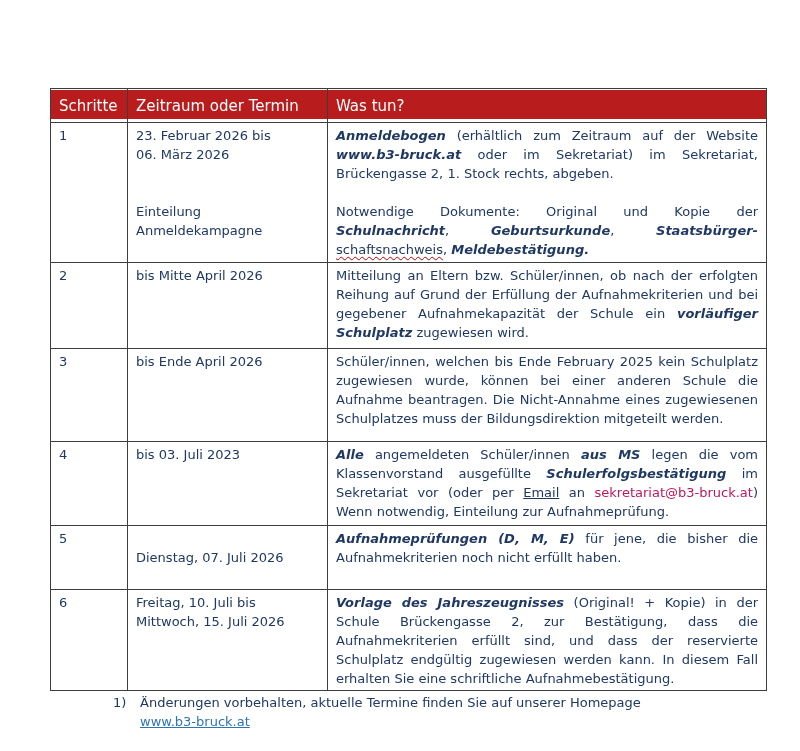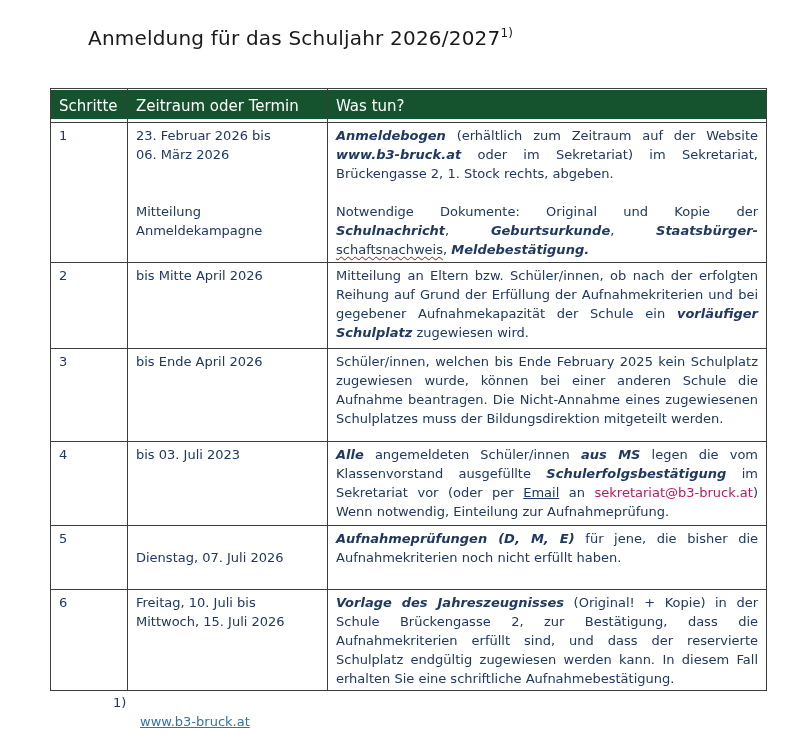--- a/index.html
+++ b/index.html
@@ -15,21 +15,21 @@
   }
   .doc-title sup{font-size:12px;vertical-align:super;}
   table.schedule{
     position:absolute;left:50px;top:88px;
     width:716px;border-collapse:collapse;table-layout:fixed;
   }
   table.schedule col.c1{width:77px;}
   table.schedule col.c2{width:200px;}
   table.schedule col.c3{width:439px;}
   th{
-    background:#14532d;color:#ffffff;font-weight:normal;
+    background:#b91c1c;color:#ffffff;font-weight:normal;
     font-size:15px;text-align:left;padding:0 0 0 8px;height:33px;
     border:1px solid #3d3d3d;
     box-shadow:inset 0 -3px 0 #ffffff, inset 0 1px 0 #ffffff;
     vertical-align:middle;white-space:nowrap;overflow:hidden;
   }
   td{
     border:1px solid #3d3d3d;vertical-align:top;
     color:#1f3864;font-size:13px;line-height:19px;
     padding:3px 8px 2px 8px;
   }
@@ -57,23 +57,20 @@
     display:flex;color:#1f3864;font-size:13px;line-height:19px;
   }
   .footnote .marker{width:27px;flex:0 0 27px;}
   .footnote a.fn-link{color:#2e75b6;text-decoration:underline;cursor:pointer;}
 </style>
 </head>
 <body>
 
 <div class="page" data-name="document-page">
 
-  <div class="doc-title" data-name="page-title">
-    <span data-name="page-title-text">Anmeldung für das Schuljahr 2026/2027</span><sup data-name="page-title-footnote-ref">1)</sup>
-  </div>
 
   <table class="schedule" data-name="enrollment-schedule-table">
     <colgroup>
         <col class="c1">
         <col class="c2">
         <col class="c3">
       </colgroup>
     <thead data-name="table-header">
       <tr data-name="table-header-row">
         <th data-name="header-cell-schritte">Schritte</th>
@@ -82,21 +79,21 @@
       </tr>
     </thead>
     <tbody data-name="table-body">
         <tr data-name="table-row">
       <td class="step-cell" data-name="step-cell">1</td>
       <td class="when-cell" data-name="when-cell">
             <div data-name="date-line">23. Februar 2026 bis</div>
             <div data-name="date-line">06. März 2026</div>
             <div data-name="date-line">&nbsp;</div>
             <div data-name="date-line">&nbsp;</div>
-            <div data-name="date-line">Mitteilung</div>
+            <div data-name="date-line">Einteilung</div>
             <div data-name="date-line">Anmeldekampagne</div>
           </td>
       <td class="what-cell" data-name="what-cell">
             <div class="para" data-name="paragraph"><span class="b" data-name="text-run">Anmeldebogen</span><span data-name="text-run"> (erhältlich zum Zeitraum auf der Website </span><span class="b" data-name="text-run">www.b3-bruck.at</span><span data-name="text-run"> oder im Sekretariat) im Sekretariat, Brückengasse 2, 1. Stock rechts, abgeben.</span></div>
             <div class="para-gap" data-name="paragraph-gap"></div>
             <div class="para" data-name="paragraph"><span data-name="text-run">Notwendige Dokumente: Original und Kopie der </span><span class="b" data-name="text-run">Schulnachricht</span><span data-name="text-run">, </span><span class="b" data-name="text-run">Geburtsurkunde</span><span data-name="text-run">, </span><span class="b" data-name="text-run">Staatsbürger-</span><span class="wavy" data-name="text-run">schaftsnachweis</span><span data-name="text-run">, </span><span class="b" data-name="text-run">Meldebestätigung.</span></div>
           </td>
     </tr>
         <tr data-name="table-row">
       <td class="step-cell" data-name="step-cell">2</td>
@@ -144,18 +141,18 @@
       <td class="what-cell" data-name="what-cell">
             <div class="para" data-name="paragraph"><span class="b" data-name="text-run">Vorlage des Jahreszeugnisses</span><span data-name="text-run"> (Original! + Kopie) in der Schule Brückengasse 2, zur Bestätigung, dass die Aufnahmekriterien erfüllt sind, und dass der reservierte Schulplatz endgültig zugewiesen werden kann. In diesem Fall erhalten Sie eine schriftliche Aufnahmebestätigung.</span></div>
           </td>
     </tr>
       </tbody>
   </table>
 
   <div class="footnote" data-name="footnote">
     <span class="marker" data-name="footnote-marker">1)</span>
     <span data-name="footnote-body">
-      <br>
+      <span data-name="footnote-text">Änderungen vorbehalten, aktuelle Termine finden Sie auf unserer Homepage</span><br>
       <a class="fn-link" data-name="homepage-link">www.b3-bruck.at</a>
     </span>
   </div>
 
 </div>
 
 </body></html>

